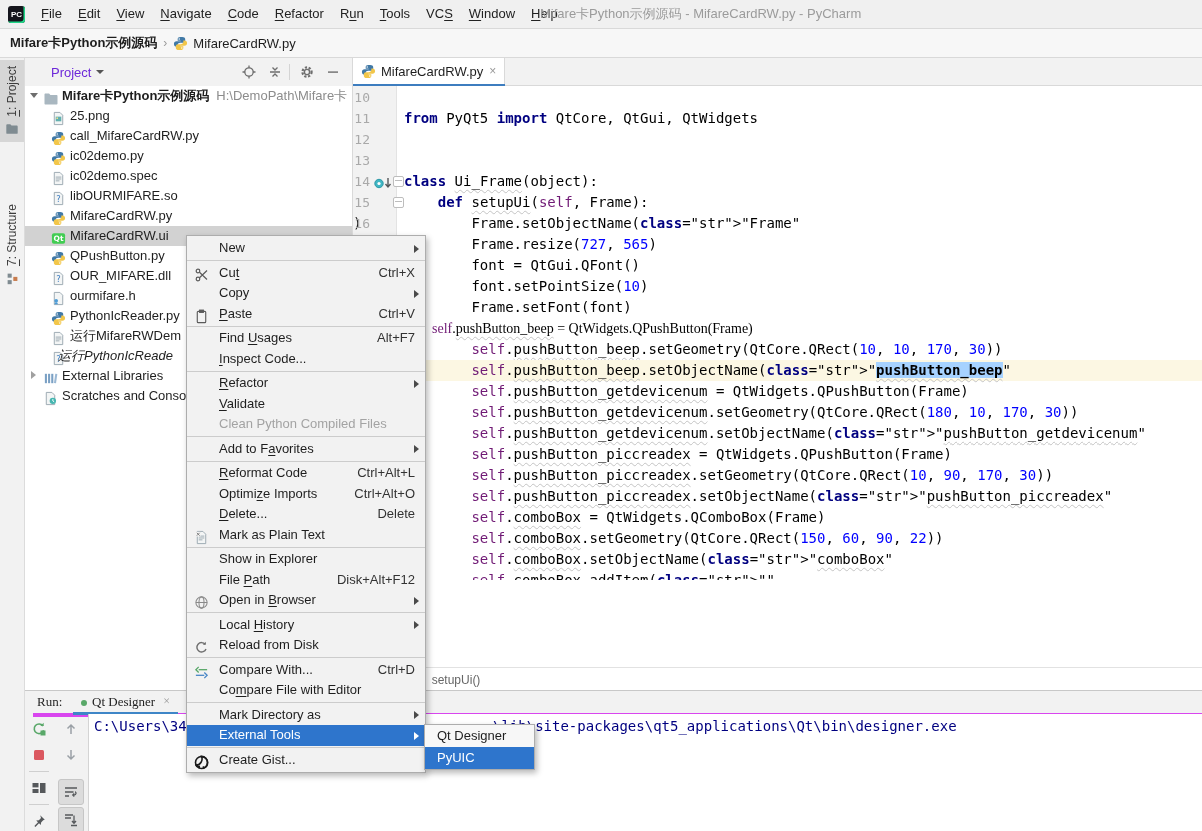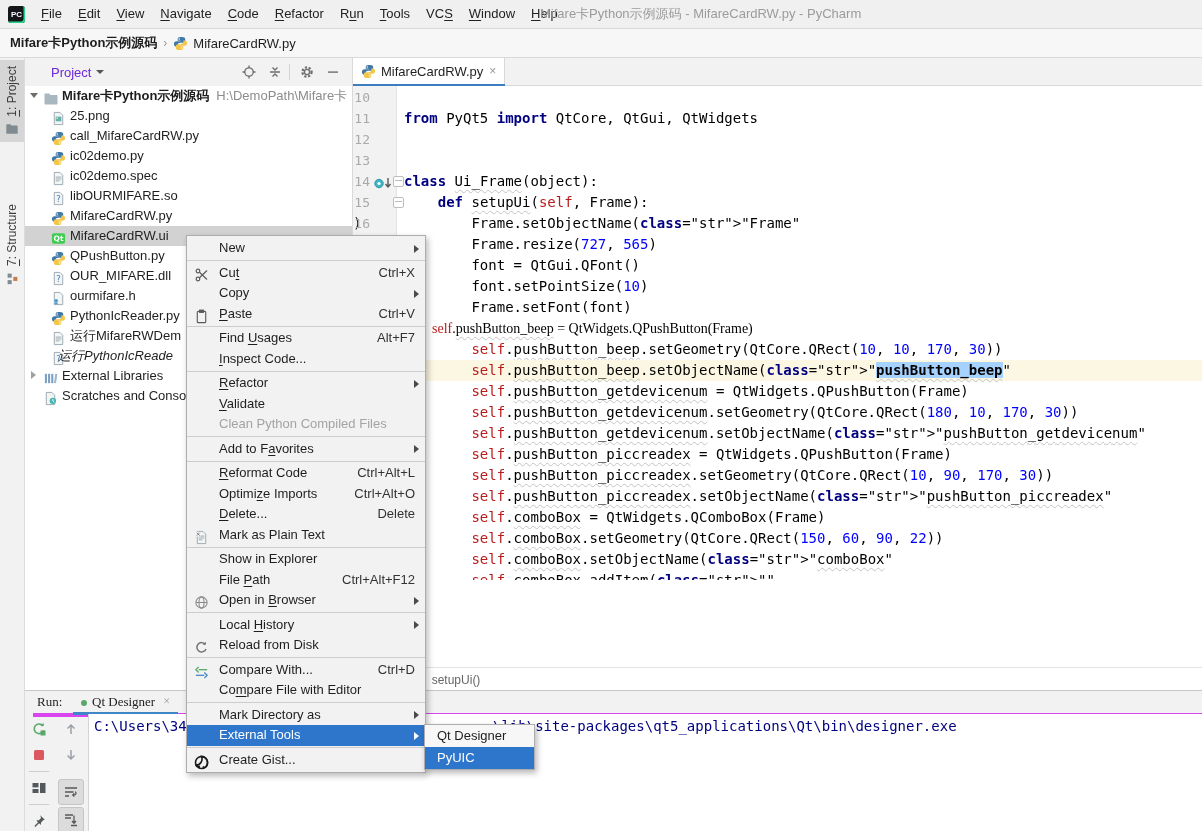--- a/index.html
+++ b/index.html
@@ -49,21 +49,21 @@
   .close-x{color:#9a9a9a;font-size:12px;cursor:pointer;}
   #splitter{left:352px;top:58px;width:1px;height:632px;background:#D9D9D9;}
   #editor{left:353px;top:86px;width:849px;height:494px;background:#fff;overflow:hidden;}
   #gutter-bg{position:absolute;left:0;top:0;width:43px;height:100%;background:#F2F2F2;border-right:1px solid #E3E3E3;}
   .cl{position:absolute;left:0;width:849px;height:21px;font-family:"DejaVu Sans Mono",monospace;font-size:14px;line-height:21px;}
   .cl .ln{position:absolute;left:0;width:17px;text-align:right;color:#A9A9A9;font-size:13px;}
   .cl .code{position:absolute;left:51px;white-space:pre;color:#000;}
   .caret-row{position:absolute;left:49px;right:0;height:21px;background:#FCF7E3;}
   .kw{color:#000080;font-weight:bold;}
   .num{color:#0000FF;}
-  .selfkw{color:#b91c1c;}
+  .selfkw{color:#701a75;}
   .sq{font-style:normal;text-decoration:underline wavy #C4C4C4 1px;text-underline-offset:2.5px;}
   .sel{background:#A6D2FF;}
   .gut-mark{position:absolute;}
   .fold{position:absolute;left:40px;width:9px;height:9px;border:1px solid #BDBDBD;border-radius:2px;background:#fff;}
   .fold:after{content:"";position:absolute;left:1px;right:1px;top:3px;height:1px;background:#BDBDBD;}
   #ed-breadcrumb{left:353px;top:667px;width:849px;height:23px;background:#fff;border-top:1px solid #E2E2E2;
                  display:flex;align-items:center;color:#666;font-size:12px;}
   #ed-breadcrumb span{margin-left:8px;}
   
   #runpanel{left:25px;top:690px;width:1177px;height:141px;background:#F2F2F2;border-top:1px solid #C8C8C8;}
@@ -552,21 +552,21 @@
       <div class="mi"><span class="micon"><span class="ic">
             <svg width="15" height="15" viewBox="0 0 16 16">
               <path d="M3.5 1.5h6L12.5 4.5v10h-9z" fill="#F3F5F5" stroke="#9AA7B0"></path>
               <path stroke="#9AA7B0" d="M5 6.5h6M5 8.5h6M5 10.5h4"></path>
               <rect x="2" y="2" width="5" height="5" fill="#F2F2F2"></rect>
               <path d="M3 3l3 3M6 3L3 6" stroke="#7a7a7a"></path>
             </svg>
           </span></span><span class="mlabel">Mark as Plain Text</span></div>
       <div class="msep"></div>
       <div class="mi"><span class="mlabel">Show in Explorer</span></div>
-      <div class="mi"><span class="mlabel">File <u>P</u>ath</span><span class="shortcut">Ctrl+Alt+F12</span></div>
+      <div class="mi"><span class="mlabel">File <u>P</u>ath</span><span class="shortcut">Disk+Alt+F12</span></div>
       <div class="mi"><span class="micon"><span class="ic">
             <svg width="15" height="15" viewBox="0 0 16 16" fill="none" stroke="#8a8a8a" stroke-width="1.1">
               <circle cx="8" cy="8" r="6"></circle>
               <ellipse cx="8" cy="8" rx="2.7" ry="6"></ellipse>
               <path d="M2 8h12"></path>
             </svg>
           </span></span><span class="mlabel">Open in <u>B</u>rowser</span><span class="subarr"></span></div>
       <div class="msep"></div>
       <div class="mi"><span class="mlabel">Local <u>H</u>istory</span><span class="subarr"></span></div>
       <div class="mi"><span class="micon"><span class="ic">

